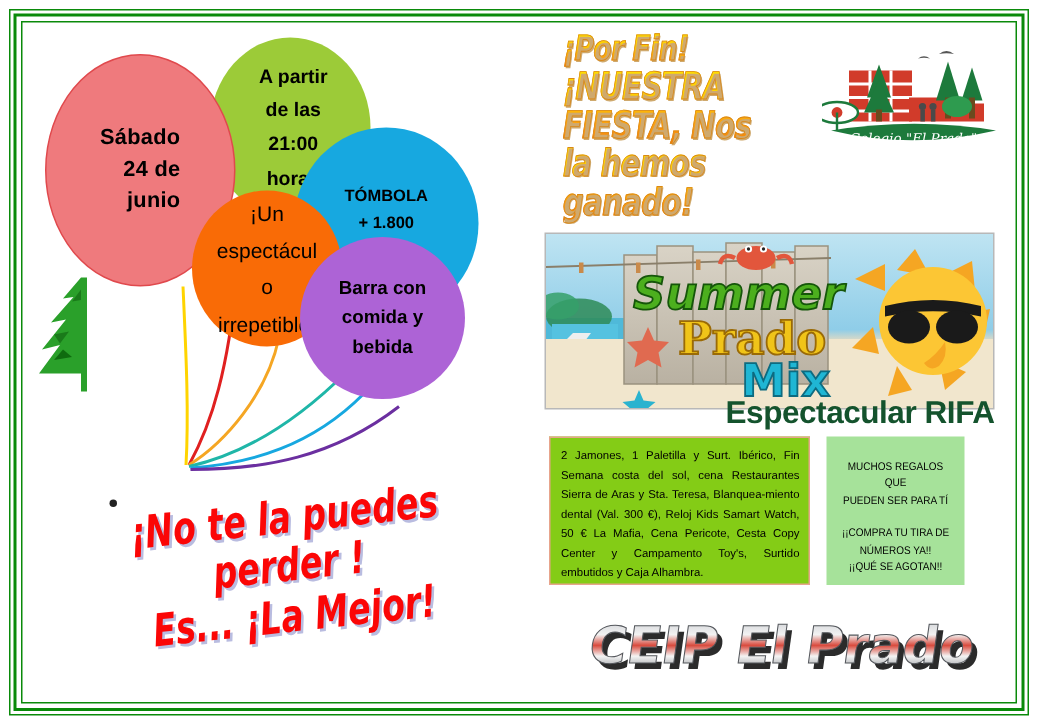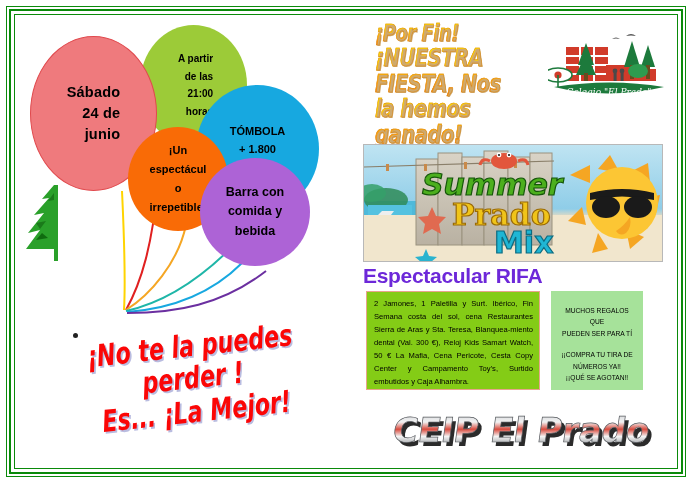--- a/index.html
+++ b/index.html
@@ -13,27 +13,27 @@
   .frame-inner{position:absolute;left:14px;top:14px;right:14px;bottom:14px;border:1px solid #0a8a0a;pointer-events:none;}
 
   
   .balloon{position:absolute;border-radius:50%;display:flex;align-items:center;justify-content:center;text-align:center;}
   .balloon .btxt{font-weight:bold;color:#000;line-height:1.45;padding:0 6px;}
 
   #balloon-sabado{left:30px;top:36px;width:125px;height:153px;background:#ef7a7d;border:1px solid #e0494d;z-index:5;}
   #balloon-sabado .btxt{font-size:14.5px;letter-spacing:.2px;text-align:right;}
 
   #balloon-hora{left:140px;top:25px;width:107px;height:120px;background:#9ccb38;z-index:4;}
-  #balloon-hora .btxt{font-size:10px;text-align:right;line-height:1.75;padding-left:10px;}
+  #balloon-hora .btxt{font-size:13px;text-align:center;line-height:1.75;padding-left:10px;}
 
   #balloon-tombola{left:196px;top:85px;width:123px;height:128px;background:#17a8e0;z-index:6;}
   #balloon-tombola .btxt{font-size:11px;line-height:1.65;}
 
   #balloon-espect{left:128px;top:127px;width:100px;height:104px;background:#f96b06;z-index:7;}
-  #balloon-espect .btxt{font-size:11px;font-weight:bold;line-height:1.75;}
+  #balloon-espect .btxt{font-size:14px;font-weight:normal;line-height:1.75;}
 
   #balloon-barra{left:200px;top:158px;width:110px;height:108px;background:#ad63d6;z-index:8;text-align:center;}
   #balloon-barra .btxt{font-size:12.5px;line-height:1.55;}
 
   
   #strings{position:absolute;left:90px;top:185px;width:240px;height:130px;z-index:3;}
 
   
   #pine{position:absolute;left:24px;top:183px;width:46px;height:80px;z-index:2;}
 
@@ -50,28 +50,28 @@
     transform:scaleX(0.78);transform-origin:center;
   }
   #headline .l1{font-size:23px;}
   #headline .l2{font-size:25px;}
   #headline .l3{font-size:25px;}
 
   
   #logo{position:absolute;left:548px;top:27px;width:122px;height:78px;z-index:9;}
 
   
-  #banner{position:absolute;left:363px;top:144px;width:298px;height:116px;z-index:9;
+  #banner{position:absolute;left:363px;top:155px;width:298px;height:116px;z-index:9;
           border:1px solid #b8b8b8;overflow:hidden;
           background:linear-gradient(180deg,#bfe4f2 0%,#9ed5ec 42%,#e9dcc0 62%,#f3e9d4 100%);}
   #banner svg{display:block;}
 
   
-  #rifa{position:absolute;left:363px;top:264px;width:300px;text-align:left;z-index:9;
-        font-size:21px;font-weight:bold;color:#6d28d9;font-family:"Liberation Sans",sans-serif;letter-spacing:-0.3px;}
+  #rifa{position:absolute;left:363px;top:264px;width:300px;text-align:right;z-index:9;
+        font-size:21px;font-weight:bold;color:#14532d;font-family:"Liberation Sans",sans-serif;letter-spacing:-0.3px;}
 
   
   #prize-box{position:absolute;left:366px;top:291px;width:174px;height:99px;z-index:9;
              background:#84cc16;border:1px solid #e8a48c;box-sizing:border-box;padding:5px 6px 0 7px;}
   #prize-box p{margin:0;font-size:7.6px;line-height:1.72;color:#000;text-align:justify;font-family:"Liberation Sans",sans-serif;}
 
   #promo-box{position:absolute;left:551px;top:291px;width:92px;height:99px;z-index:9;
              background:#a6e29a;box-sizing:border-box;padding:14px 6px 0 6px;}
   #promo-box p{margin:0;font-size:7.4px;line-height:1.55;color:#000;text-align:center;
                font-family:"Liberation Sans",sans-serif;transform:scaleX(0.9);}

